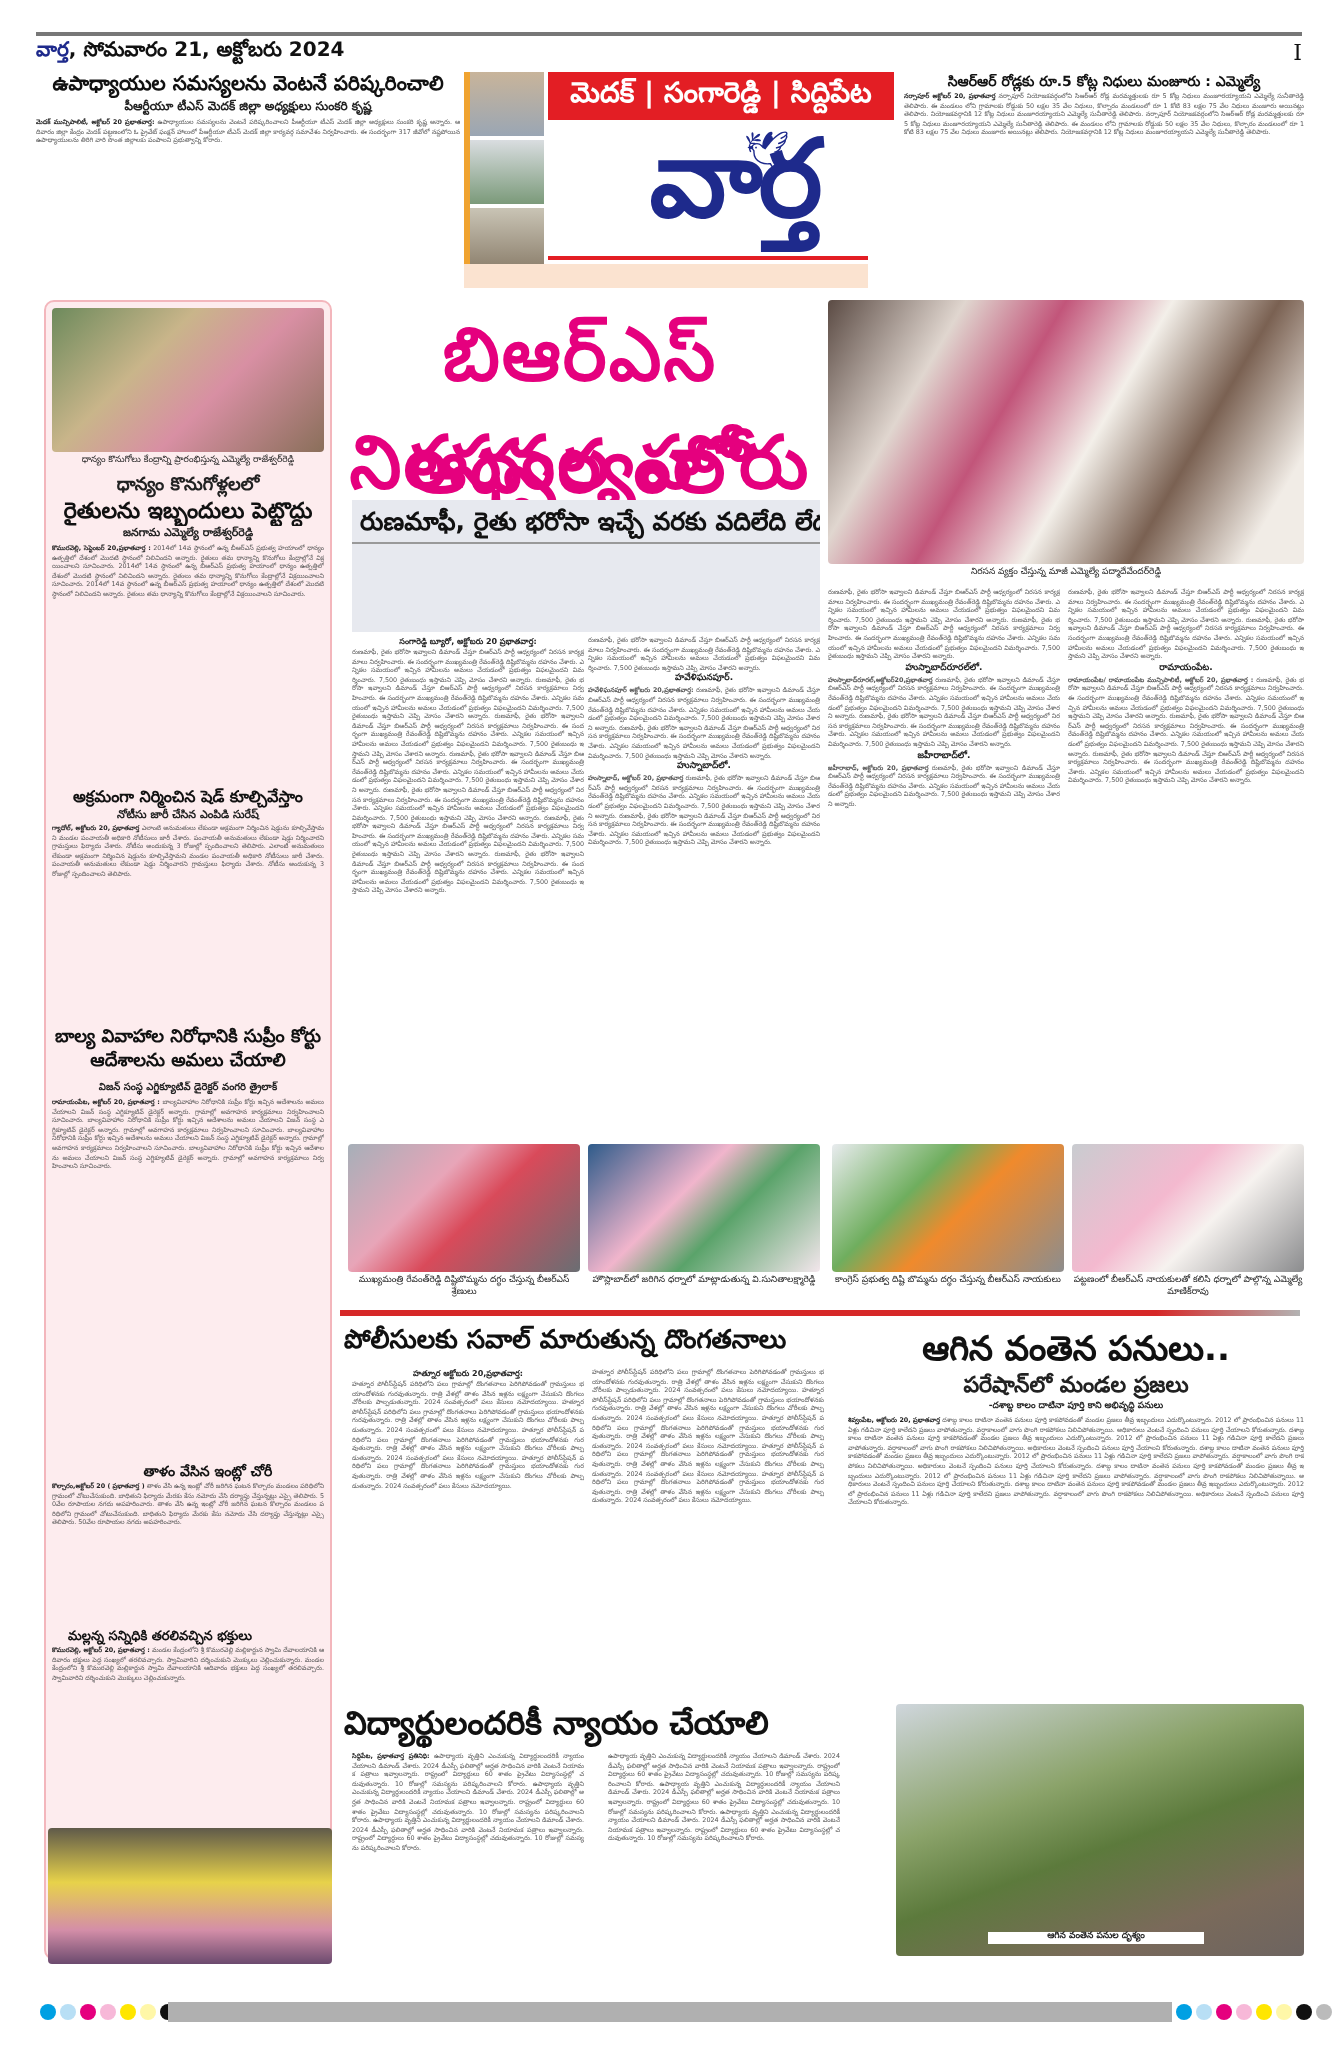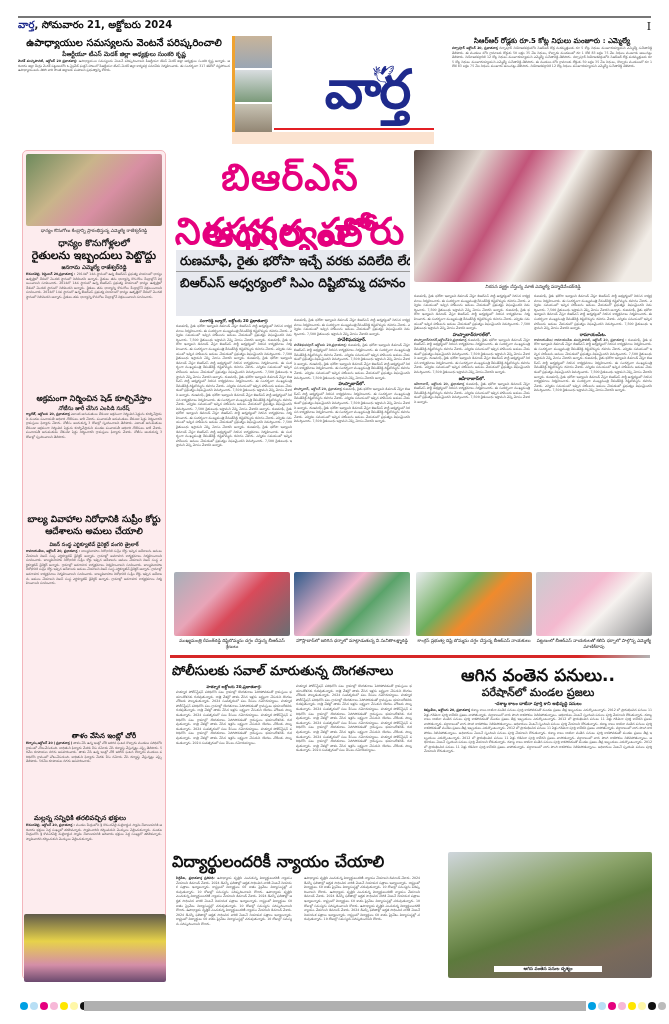--- a/index.html
+++ b/index.html
@@ -57,20 +57,21 @@
     <b style="color:#222">మెదక్ మున్సిపాలిటీ, అక్టోబర్ 20 ప్రభాతవార్త:</b> <span>ఉపాధ్యాయుల సమస్యలను వెంటనే పరిష్కరించాలని పీఆర్టీయూ టీఎస్ మెదక్ జిల్లా అధ్యక్షులు సుంకరి కృష్ణ అన్నారు. ఆదివారం జిల్లా కేంద్రం మెదక్ పట్టణంలోని ఓ ప్రైవేట్ ఫంక్షన్ హాలులో పీఆర్టీయూ టీఎస్ మెదక్ జిల్లా కార్యవర్గ సమావేశం నిర్వహించారు. ఈ సందర్భంగా 317 జీవోలో నష్టపోయిన ఉపాధ్యాయులను తిరిగి వారి సొంత జిల్లాలకు పంపాలని ప్రభుత్వాన్ని కోరారు.</span>
   </div>
 </div>
 
 <div class="abs mast">
   <div class="left-photos">
     <div style="background:linear-gradient(#c8b49a,#9aa6b4);"></div>
     <div style="background:linear-gradient(#d9dde0,#7b9a7a);"></div>
     <div style="background:linear-gradient(#c9c4b5,#8a7d6a);"></div>
   </div>
+  <div class="banner">మెదక్ | సంగారెడ్డి | సిద్దిపేట</div>
   <div class="dove">🕊</div>
   <div class="logo">వార్త</div>
   <div class="redline"></div>
   <div class="peach"></div>
 </div>
 
 <div class="abs" style="left:452px;top:36px;width:200px;height:110px;">
   <div class="hl" style="font-size:7px;line-height:10px;white-space:nowrap;overflow:hidden;">సిఆర్ఆర్ రోడ్లకు రూ.5 కోట్ల నిధులు మంజూరు : ఎమ్మెల్యే</div>
   <div class="txt" style="height:96px;">
     <b style="color:#222">నర్సాపూర్ అక్టోబర్ 20, ప్రభాతవార్త</b> <span>నర్సాపూర్ నియోజకవర్గంలోని సిఆర్ఆర్ రోడ్ల మరమ్మత్తులకు రూ 5 కోట్ల నిధులు మంజూరయ్యాయని ఎమ్మెల్యే సునీతారెడ్డి తెలిపారు. ఈ మండలం లోని గ్రామాలకు రోడ్డుకు 50 లక్షల 35 వేల నిధులు, కొల్చారం మండలంలో రూ 1 కోటి 83 లక్షల 75 వేల నిధులు మంజూరు అయినట్లు తెలిపారు. నియోజకవర్గానికి 12 కోట్ల నిధులు మంజూరయ్యాయని ఎమ్మెల్యే సునీతారెడ్డి తెలిపారు.</span>
@@ -111,21 +112,20 @@
   <b style="color:#222">కొమురవెల్లి, అక్టోబర్ 20, ప్రభాతవార్త :</b> <span>మండల కేంద్రంలోని శ్రీ కొమురవెల్లి మల్లికార్జున స్వామి దేవాలయానికి ఆదివారం భక్తులు పెద్ద సంఖ్యలో తరలివచ్చారు. స్వామివారిని దర్శించుకుని మొక్కులు చెల్లించుకున్నారు.</span> <span>మండల కేంద్రంలోని శ్రీ కొమురవెల్లి మల్లికార్జున స్వామి దేవాలయానికి ఆదివారం భక్తులు పెద్ద సంఖ్యలో తరలివచ్చారు. స్వామివారిని దర్శించుకుని మొక్కులు చెల్లించుకున్నారు.</span>
 </div>
 
 <div class="abs photo" style="left:24px;top:914px;width:142px;height:68px;background:linear-gradient(180deg,#5f5a4a 0%,#e7d24a 40%,#d48ea8 75%,#6b4a6e 100%);"></div>
 
 <div class="abs main-hl" style="left:170px;top:150px;width:240px;">బిఆర్ఎస్ ఆధ్వర్యంలో</div>
 <div class="abs main-hl" style="left:170px;top:204px;width:240px;">నిరసనల హోరు</div>
 
 <div class="abs deck" style="left:176px;top:250px;width:234px;height:66px;">
   <div class="sep">రుణమాఫీ, రైతు భరోసా ఇచ్చే వరకు వదిలేది లేదు</div>
-  <div>బిఆర్ఎస్ ఆధ్వర్యంలో సిఎం దిష్టిబొమ్మ దహనం</div>
 </div>
 
 <div class="abs photo" style="left:414px;top:150px;width:238px;height:132px;background:linear-gradient(120deg,#5b4b44 0%,#e0d6cf 22%,#c2557a 38%,#f3efe9 55%,#7a6152 72%,#f1ece6 90%);"></div>
 <div class="abs caption" style="left:414px;top:284px;width:238px;">నిరసన వ్యక్తం చేస్తున్న మాజీ ఎమ్మెల్యే పద్మాదేవేందర్‌రెడ్డి</div>
 
 <div class="abs txt" style="left:176px;top:318px;width:116px;height:250px;">
   <div class="sub" style="font-size:4px;line-height:6px;">సంగారెడ్డి బ్యూరో, అక్టోబరు 20 ప్రభాతవార్త:</div>
   <span>రుణమాఫీ, రైతు భరోసా ఇవ్వాలని డిమాండ్ చేస్తూ బిఆర్ఎస్ పార్టీ ఆధ్వర్యంలో నిరసన కార్యక్రమాలు నిర్వహించారు. ఈ సందర్భంగా ముఖ్యమంత్రి రేవంత్‌రెడ్డి దిష్టిబొమ్మను దహనం చేశారు. ఎన్నికల సమయంలో ఇచ్చిన హామీలను అమలు చేయడంలో ప్రభుత్వం విఫలమైందని విమర్శించారు. 7,500 రైతుబంధు ఇస్తామని చెప్పి మోసం చేశారని అన్నారు.</span> <span>రుణమాఫీ, రైతు భరోసా ఇవ్వాలని డిమాండ్ చేస్తూ బిఆర్ఎస్ పార్టీ ఆధ్వర్యంలో నిరసన కార్యక్రమాలు నిర్వహించారు. ఈ సందర్భంగా ముఖ్యమంత్రి రేవంత్‌రెడ్డి దిష్టిబొమ్మను దహనం చేశారు. ఎన్నికల సమయంలో ఇచ్చిన హామీలను అమలు చేయడంలో ప్రభుత్వం విఫలమైందని విమర్శించారు. 7,500 రైతుబంధు ఇస్తామని చెప్పి మోసం చేశారని అన్నారు.</span> <span>రుణమాఫీ, రైతు భరోసా ఇవ్వాలని డిమాండ్ చేస్తూ బిఆర్ఎస్ పార్టీ ఆధ్వర్యంలో నిరసన కార్యక్రమాలు నిర్వహించారు. ఈ సందర్భంగా ముఖ్యమంత్రి రేవంత్‌రెడ్డి దిష్టిబొమ్మను దహనం చేశారు. ఎన్నికల సమయంలో ఇచ్చిన హామీలను అమలు చేయడంలో ప్రభుత్వం విఫలమైందని విమర్శించారు. 7,500 రైతుబంధు ఇస్తామని చెప్పి మోసం చేశారని అన్నారు.</span> <span>రుణమాఫీ, రైతు భరోసా ఇవ్వాలని డిమాండ్ చేస్తూ బిఆర్ఎస్ పార్టీ ఆధ్వర్యంలో నిరసన కార్యక్రమాలు నిర్వహించారు. ఈ సందర్భంగా ముఖ్యమంత్రి రేవంత్‌రెడ్డి దిష్టిబొమ్మను దహనం చేశారు. ఎన్నికల సమయంలో ఇచ్చిన హామీలను అమలు చేయడంలో ప్రభుత్వం విఫలమైందని విమర్శించారు. 7,500 రైతుబంధు ఇస్తామని చెప్పి మోసం చేశారని అన్నారు.</span> <span>రుణమాఫీ, రైతు భరోసా ఇవ్వాలని డిమాండ్ చేస్తూ బిఆర్ఎస్ పార్టీ ఆధ్వర్యంలో నిరసన కార్యక్రమాలు నిర్వహించారు. ఈ సందర్భంగా ముఖ్యమంత్రి రేవంత్‌రెడ్డి దిష్టిబొమ్మను దహనం చేశారు. ఎన్నికల సమయంలో ఇచ్చిన హామీలను అమలు చేయడంలో ప్రభుత్వం విఫలమైందని విమర్శించారు. 7,500 రైతుబంధు ఇస్తామని చెప్పి మోసం చేశారని అన్నారు.</span> <span>రుణమాఫీ, రైతు భరోసా ఇవ్వాలని డిమాండ్ చేస్తూ బిఆర్ఎస్ పార్టీ ఆధ్వర్యంలో నిరసన కార్యక్రమాలు నిర్వహించారు. ఈ సందర్భంగా ముఖ్యమంత్రి రేవంత్‌రెడ్డి దిష్టిబొమ్మను దహనం చేశారు. ఎన్నికల సమయంలో ఇచ్చిన హామీలను అమలు చేయడంలో ప్రభుత్వం విఫలమైందని విమర్శించారు. 7,500 రైతుబంధు ఇస్తామని చెప్పి మోసం చేశారని అన్నారు.</span> <span>రుణమాఫీ, రైతు భరోసా ఇవ్వాలని డిమాండ్ చేస్తూ బిఆర్ఎస్ పార్టీ ఆధ్వర్యంలో నిరసన కార్యక్రమాలు నిర్వహించారు. ఈ సందర్భంగా ముఖ్యమంత్రి రేవంత్‌రెడ్డి దిష్టిబొమ్మను దహనం చేశారు. ఎన్నికల సమయంలో ఇచ్చిన హామీలను అమలు చేయడంలో ప్రభుత్వం విఫలమైందని విమర్శించారు. 7,500 రైతుబంధు ఇస్తామని చెప్పి మోసం చేశారని అన్నారు.</span>
 </div>
 <div class="abs txt" style="left:294px;top:318px;width:116px;height:250px;">

